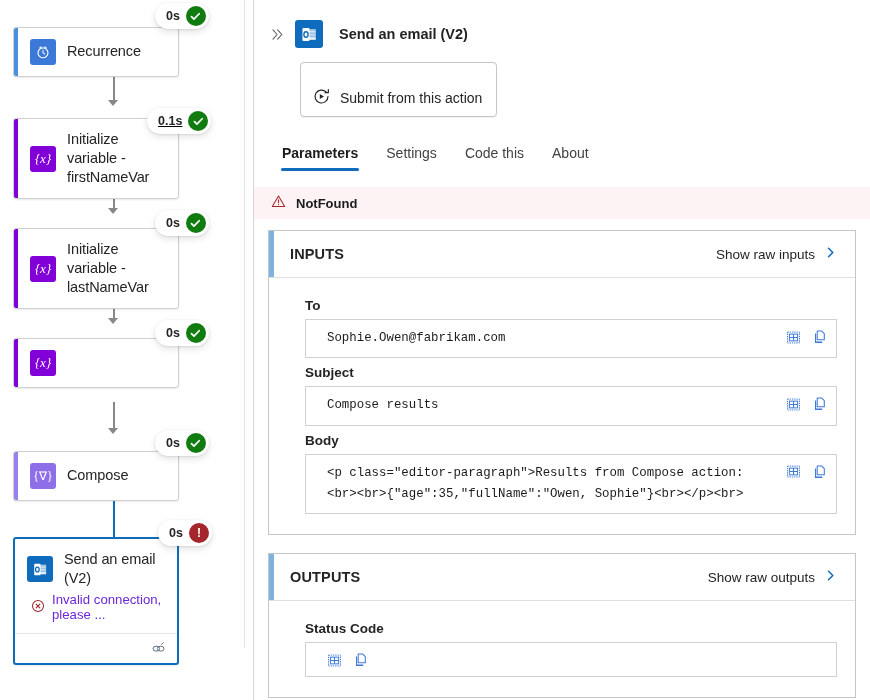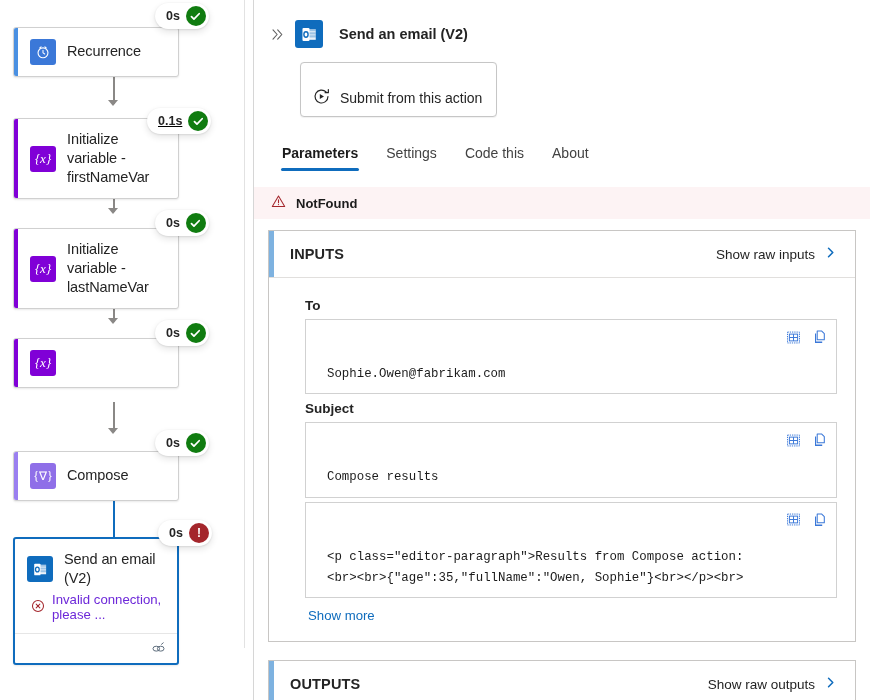--- a/index.html
+++ b/index.html
@@ -227,21 +227,20 @@
     gap: 8px;
   }
   .field-value {
     flex: 1 1 auto;
     font-family: "Liberation Mono", monospace;
     font-size: 12.4px;
     color: #1b1b1b;
     line-height: 1.72;
     white-space: pre-wrap;
     word-break: break-word;
-    margin-top: 36px;
   }
   .field-tools { display: flex; align-items: center; gap: 11px; padding-top: 1px; }
   .tool-btn { cursor: pointer; display: flex; }
 
   .show-more {
     font-size: 13.2px; color: #0f6cbd;
     margin: 10px 0 2px 21px;
     cursor: pointer;
   }
 </style>
@@ -498,40 +497,40 @@
             </span>
             <span class="tool-btn">
               <svg width="16" height="16" viewBox="0 0 16 16" fill="none">
                 <path d="M5.2 1.9h4.3l2.8 2.7v6.1H5.2z" stroke="#3b78d8" stroke-width="1.05" stroke-linejoin="round"></path>
                 <path d="M3 4.4h1.1v8.2h6.1v1.4H3z" fill="#3b78d8"></path>
               </svg>
             </span>
           </span>
         </div>
 
+        <div class="field-label">Body</div>
         <div class="field-box">
           <span class="field-value">&lt;p class="editor-paragraph"&gt;Results from Compose action: &lt;br&gt;&lt;br&gt;{"age":35,"fullName":"Owen, Sophie"}&lt;br&gt;&lt;/p&gt;&lt;br&gt;</span>
           <span class="field-tools">
             <span class="tool-btn">
               <svg width="15" height="15" viewBox="0 0 16 16" fill="none">
                 <rect x="1.6" y="2.2" width="12.8" height="11.6" stroke="#3b78d8" stroke-width="1.05" stroke-dasharray="1.4 1"></rect>
                 <rect x="3.6" y="4.4" width="8.8" height="7.2" stroke="#3b78d8" stroke-width="1.05"></rect>
                 <path d="M8 4.4v7.2M3.6 8h8.8" stroke="#3b78d8" stroke-width="1.05"></path>
               </svg>
             </span>
             <span class="tool-btn">
               <svg width="16" height="16" viewBox="0 0 16 16" fill="none">
                 <path d="M5.2 1.9h4.3l2.8 2.7v6.1H5.2z" stroke="#3b78d8" stroke-width="1.05" stroke-linejoin="round"></path>
                 <path d="M3 4.4h1.1v8.2h6.1v1.4H3z" fill="#3b78d8"></path>
               </svg>
             </span>
           </span>
         </div>
 
-        <div class="show-more">Show more</div>
       </div>
     </div>
 
     
     <div class="card" style="margin-top:18px;">
       <div class="card-header">
         <span class="card-header-title">OUTPUTS</span>
         <span class="card-header-link">
           <span>Show raw outputs</span>
           <span>

